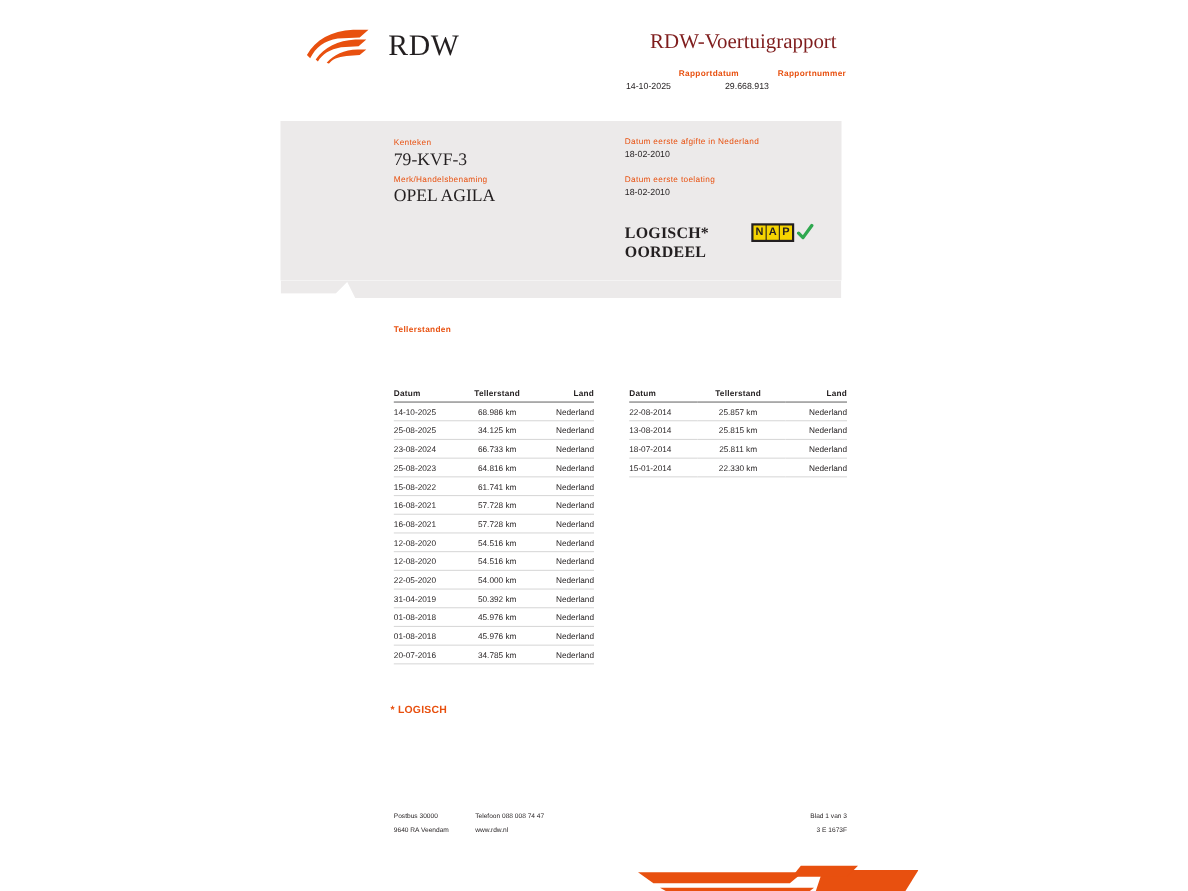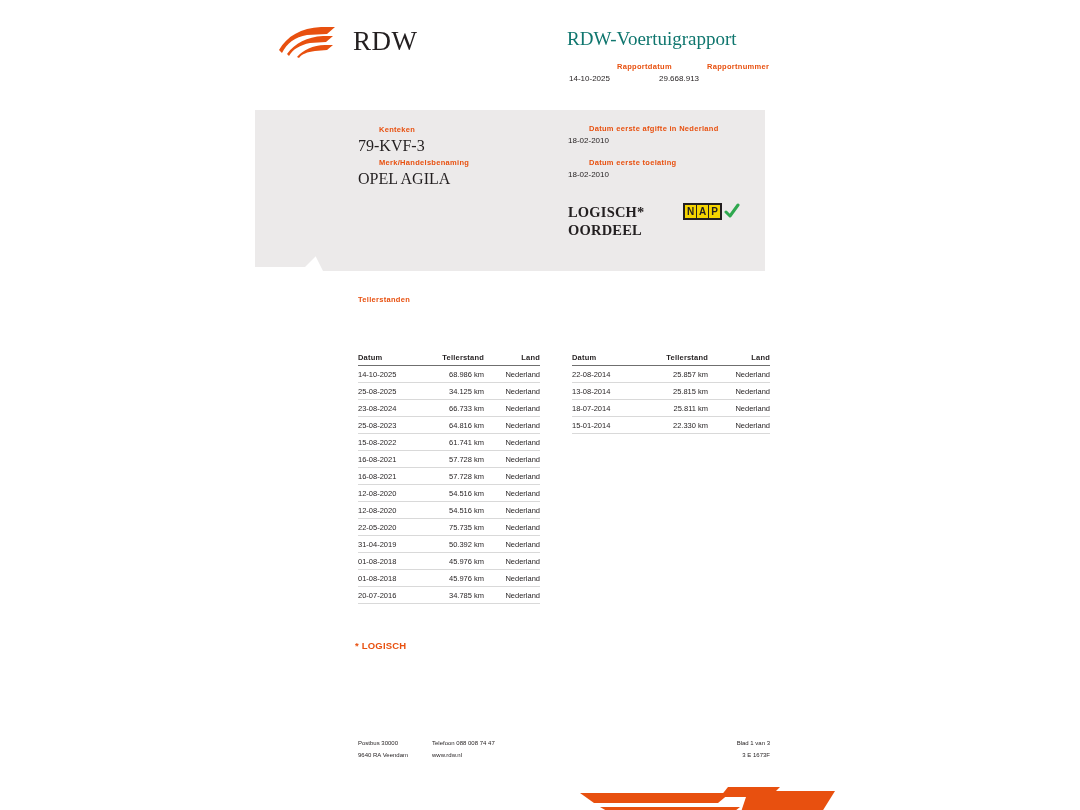--- a/index.html
+++ b/index.html
@@ -37,25 +37,25 @@
     height: 34px;
   }
   .logo-text {
     font-family: "Liberation Serif", serif;
     font-size: 27px;
     letter-spacing: 0.5px;
     color: #231f20;
   }
   .report-title {
     position: absolute;
-    left: 567px;
+    left: 591px;
     top: 28px;
     font-family: "Liberation Serif", serif;
     font-size: 19px;
-    color: #0f766e;
+    color: #7f1d1d;
   }
   .meta-row {
     position: absolute;
     left: 569px;
     top: 62px;
     display: flex;
     gap: 22px;
   }
   .meta-col { width: 68px; }
   .meta-label {
@@ -95,24 +95,23 @@
     position: absolute;
     left: 255px;
     top: 255px;
     width: 62px;
     height: 12px;
     background: #eceaea;
     clip-path: polygon(0 0, 62px 0, 50px 12px, 0 12px);
   }
   .field-label {
     font-size: 7.5px;
-    font-weight: bold;
+    font-weight: normal;
     color: #e8500f;
     letter-spacing: 0.3px;
-    margin-left: 21px;
   }
   .field-value-lg {
     font-family: "Liberation Serif", serif;
     font-size: 16px;
     color: #231f20;
     margin-top: 3px;
   }
   .field-value-sm {
     font-size: 8px;
     color: #231f20;
@@ -196,21 +195,21 @@
     border-bottom: 0.8px solid #6f6f6f;
     letter-spacing: 0.2px;
     white-space: nowrap;
   }
   .odo-table td {
     padding: 3.5px 0;
     border-bottom: 0.5px solid #d9d9d9;
     white-space: nowrap;
   }
   .odo-table .col-date  { width: 62px; text-align: left; }
-  .odo-table .col-km    { text-align: right; padding-right: 6px; }
+  .odo-table .col-km    { text-align: center; padding-right: 6px; }
   .odo-table .col-land  { text-align: right; }
   .odo-table.left .col-km { width: 64px; }
   .odo-table.right .col-km { width: 74px; }
 
   
   .note-title {
     position: absolute;
     left: 355px;
     top: 640px;
     font-size: 9.5px;
@@ -373,21 +372,21 @@
           <td class="col-km">54.516 km</td>
           <td class="col-land">Nederland</td>
         </tr>
         <tr>
           <td class="col-date">12-08-2020</td>
           <td class="col-km">54.516 km</td>
           <td class="col-land">Nederland</td>
         </tr>
         <tr>
           <td class="col-date">22-05-2020</td>
-          <td class="col-km">75.735 km</td>
+          <td class="col-km">54.000 km</td>
           <td class="col-land">Nederland</td>
         </tr>
         <tr>
           <td class="col-date">31-04-2019</td>
           <td class="col-km">50.392 km</td>
           <td class="col-land">Nederland</td>
         </tr>
         <tr>
           <td class="col-date">01-08-2018</td>
           <td class="col-km">45.976 km</td>

